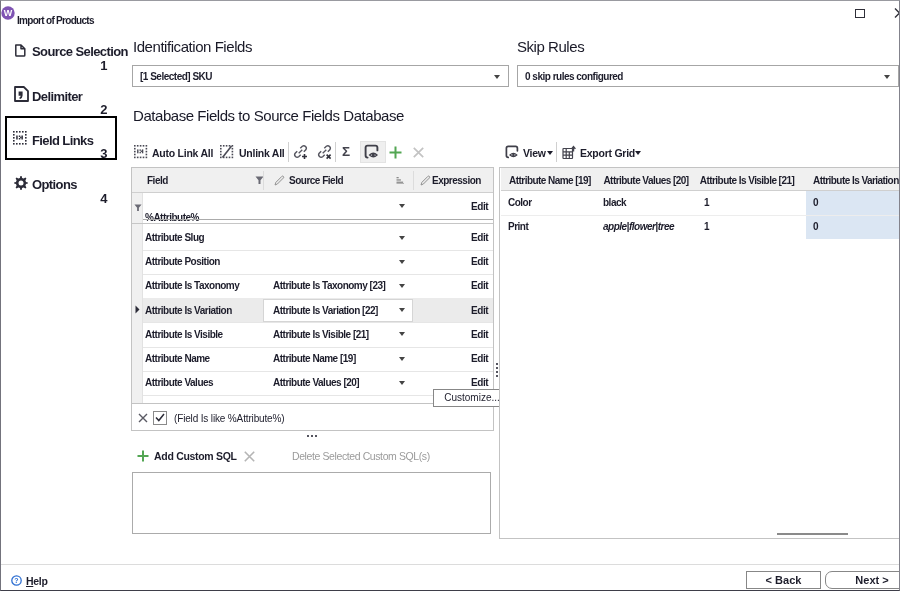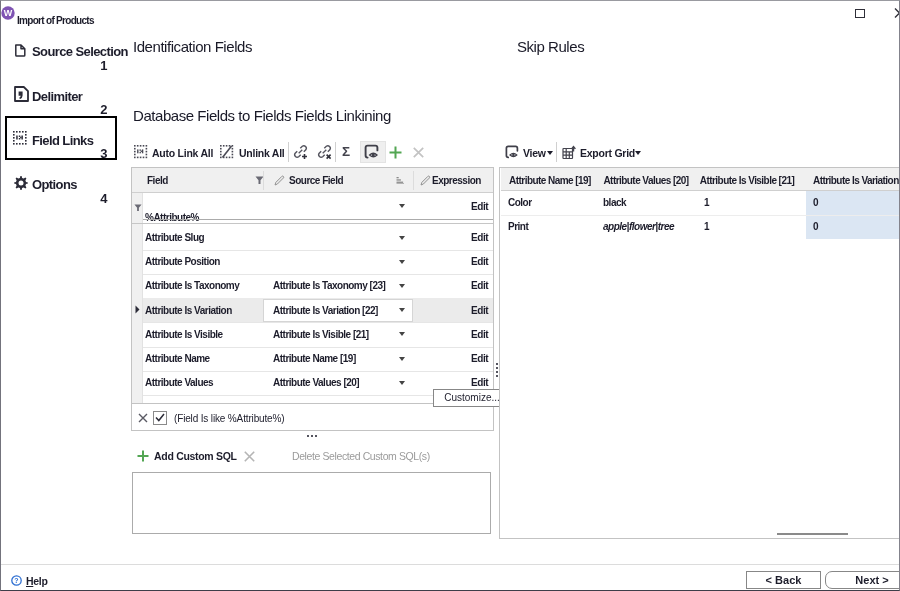--- a/index.html
+++ b/index.html
@@ -80,22 +80,30 @@
 
 <svg class="abs" style="left:12px;top:174px" width="16" height="16" viewBox="0 0 16 16">
   <path d="M8 0.5 L9.2 0.5 L9.7 2.4 L11.3 3 L13 2 L14 3 L13 4.7 L13.6 6.3 L15.5 6.8 L15.5 8 L13.6 8.5 L13 10.1 L14 11.8 L13 12.8 L11.3 11.8 L9.7 12.4 L9.2 14.3 L8 14.3 L7.5 12.4 L5.9 11.8 L4.2 12.8 L3.2 11.8 L4.2 10.1 L3.6 8.5 L1.7 8 L1.7 6.8 L3.6 6.3 L4.2 4.7 L3.2 3 L4.2 2 L5.9 3 L7.5 2.4 Z" fill="#2c2c38" transform="translate(-0.6,0.6)"></path>
   <circle cx="8" cy="8" r="2.5" fill="#fff"></circle>
 </svg>
 <div class="abs side" style="left:31px;top:176px;">Options</div>
 <div class="abs side" style="left:0px;top:190px;width:106px;text-align:right;">4</div>
 
 <div class="abs h1" style="left:132px;top:36.5px;">Identification Fields</div>
 <div class="abs h1" style="left:516px;top:36.5px;">Skip Rules</div>
-<div class="abs h1" style="left:132px;top:106px;">Database Fields to Fields Fields Linkining</div>
-
+<div class="abs h1" style="left:132px;top:106px;">Database Fields to Source Fields Database</div>
+
+<div class="combo" style="left:131px;top:64px;width:377px;">
+  <span class="ct">[1 Selected] SKU</span>
+  <span class="arr" style="right:8px;top:9px;"></span>
+</div>
+<div class="combo" style="left:516px;top:64px;width:382px;">
+  <span class="ct">0 skip rules configured</span>
+  <span class="arr" style="right:8px;top:9px;"></span>
+</div>
 
 <svg class="abs" style="left:133px;top:144px" width="14" height="14" viewBox="0 0 14 14">
   <g fill="#4a4a55">
     <rect x="0" y="0" width="1.6" height="1.6"></rect>
         <rect x="2.9" y="0" width="1.6" height="1.6"></rect>
         <rect x="5.8" y="0" width="1.6" height="1.6"></rect>
         <rect x="8.7" y="0" width="1.6" height="1.6"></rect>
         <rect x="11.6" y="0" width="1.6" height="1.6"></rect>
     <rect x="0" y="2.9" width="1.6" height="1.6"></rect>
         <rect x="11.6" y="2.9" width="1.6" height="1.6"></rect>

